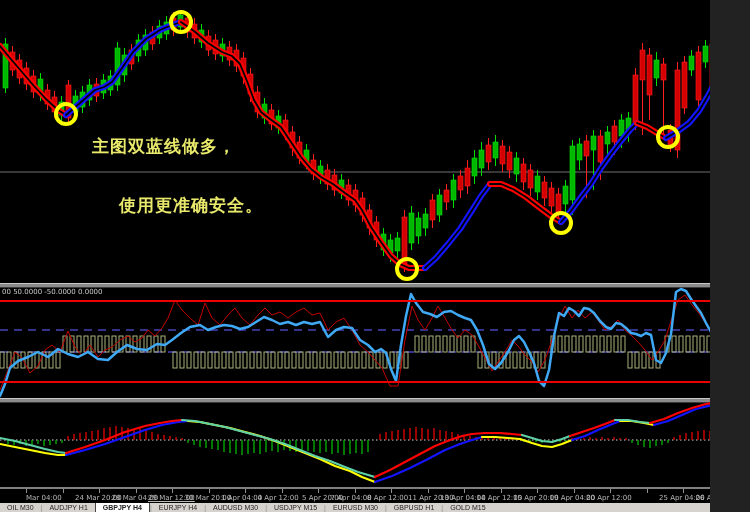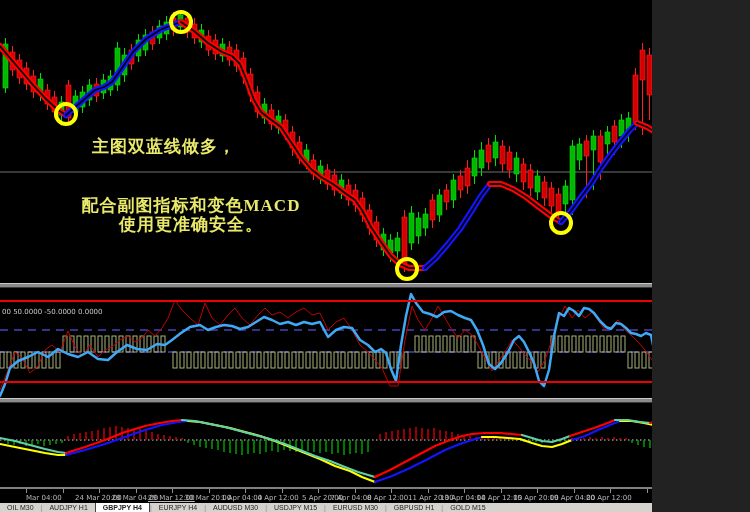--- a/index.html
+++ b/index.html
@@ -1,23 +1,23 @@
 <!DOCTYPE html>
 <html><head>
 <meta charset="utf-8">
 <style>
   html,body{margin:0;padding:0;background:#222;}
-  #screen{position:relative;width:652px;height:512px;background:#000;overflow:hidden;
+  #screen{position:relative;width:710px;height:512px;background:#000;overflow:hidden;
           font-family:"Liberation Sans",sans-serif;}
   #chart-svg{position:absolute;left:0;top:0;}
   .annot{position:absolute;color:#e9e96b;font-family:"Liberation Serif",serif;
          font-weight:bold;font-size:17px;line-height:19px;text-align:center;
          letter-spacing:1px;white-space:nowrap;}
   #osc-header{position:absolute;left:2px;top:288px;font-size:7px;color:#c8c8c8;
-              font-family:"DejaVu Sans",sans-serif;white-space:nowrap;margin-top:20px;}
+              font-family:"DejaVu Sans",sans-serif;white-space:nowrap;}
   #time-axis{position:absolute;left:0;top:487px;width:750px;height:16px;background:#000;
              border-top:2px solid #808080;}
   .tlabel{position:absolute;top:5px;font-size:7px;color:#b8b8b8;white-space:nowrap;
           font-family:"DejaVu Sans",sans-serif;}
   .tick{position:absolute;top:0;width:1px;height:4px;background:#909090;}
   #tab-bar{position:absolute;left:0;top:503px;width:750px;height:9px;background:#d6d3ce;
            display:flex;align-items:stretch;font-size:7px;color:#222;
            font-family:"Liberation Sans",sans-serif;}
   .tab{display:flex;align-items:center;padding:0 7px;white-space:nowrap;}
   .tab.sel{background:#ffffff;border-left:1px solid #444;border-right:1px solid #444;
@@ -523,21 +523,20 @@
       <polyline points="522,435 532,438 542,441 552,442 562,439 570,436" fill="none" stroke="#5fd0a5" stroke-width="2.2" stroke-linejoin="round" stroke-linecap="round"></polyline>
       <polyline points="570,436 582,432 594,428 605,424 615,420" fill="none" stroke="#ff0000" stroke-width="2.2" stroke-linejoin="round" stroke-linecap="round"></polyline>
       <polyline points="615,420 628,420 640,422 650,423" fill="none" stroke="#5fd0a5" stroke-width="2.2" stroke-linejoin="round" stroke-linecap="round"></polyline>
       <polyline points="650,423 664,419 678,413 692,408 706,404 720,402 734,401 750,400" fill="none" stroke="#ff0000" stroke-width="2.2" stroke-linejoin="round" stroke-linecap="round"></polyline>
     </svg>
 
   <div class="annot" id="annot1" style="left:58px;top:137px;width:212px;">
     <div>主图双蓝线做多，</div>
   </div>
   <div class="annot" id="annot2" style="left:62px;top:196px;width:258px;">
-    <div>配合副图指标和变色MACD</div>
     <div>使用更准确安全。</div>
   </div>
 
   <div id="osc-header">00 50.0000 -50.0000 0.0000</div>
 
   <div id="time-axis">
       <div class="tick" style="left: 26px;"></div>
       <span class="tlabel" style="left: 2px; padding-left: 24px;">Mar 04:00</span>
       <div class="tick" style="left: 62.5px;"></div>
       <span class="tlabel" style="left: 44px; margin-top: 33px;">23 Mar 12:00</span>

